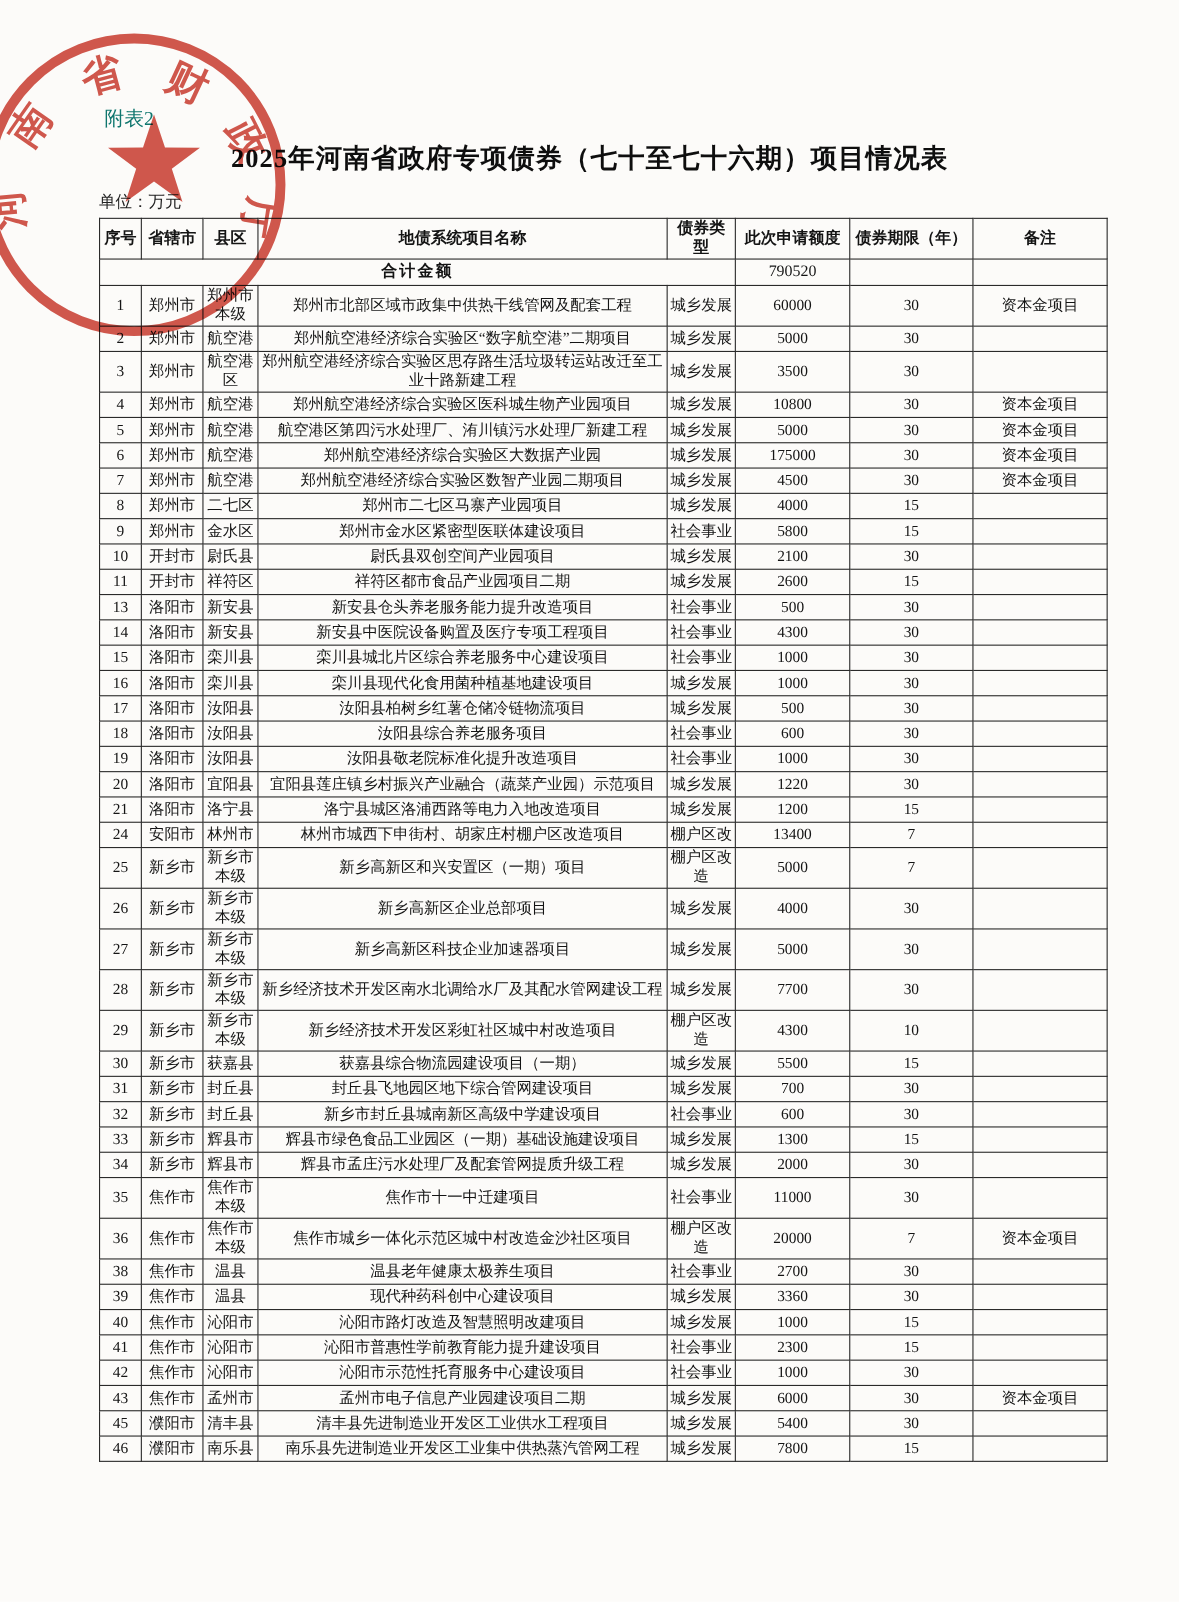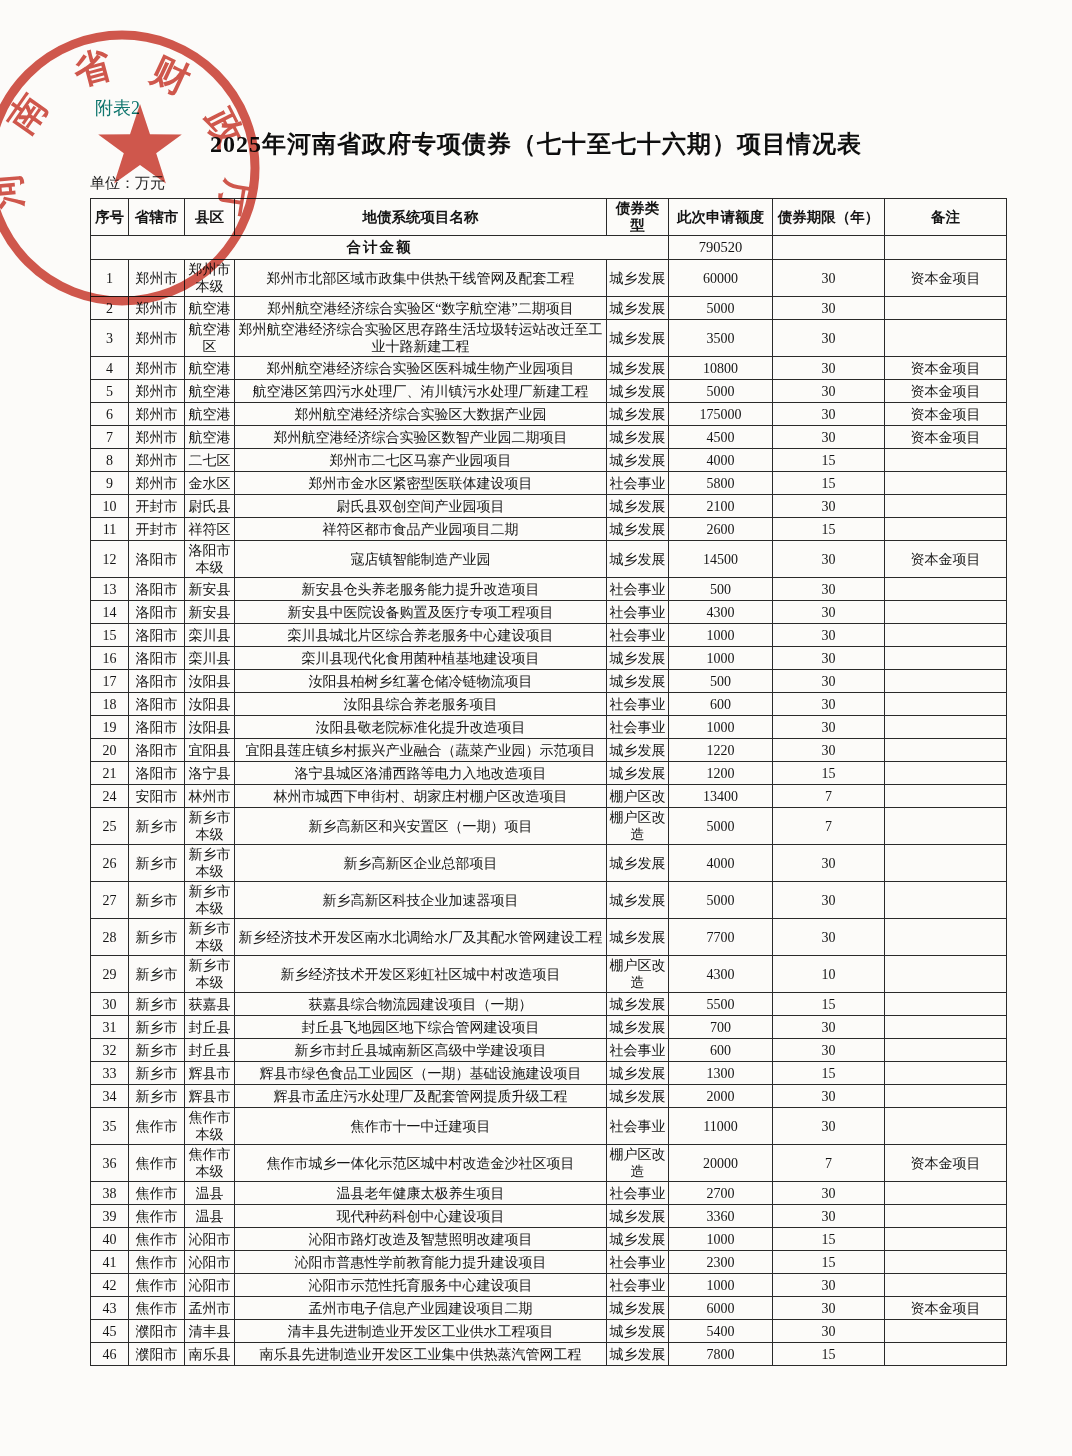--- a/index.html
+++ b/index.html
@@ -193,30 +193,20 @@
           <td>11</td>
           <td>开封市</td>
           <td>祥符区</td>
           <td>祥符区都市食品产业园项目二期</td>
           <td>城乡发展</td>
           <td>2600</td>
           <td>15</td>
           <td></td>
         </tr>
         <tr>
-          <td>12</td>
-          <td>洛阳市</td>
-          <td>洛阳市本级</td>
-          <td>寇店镇智能制造产业园</td>
-          <td>城乡发展</td>
-          <td>14500</td>
-          <td>30</td>
-          <td>资本金项目</td>
-        </tr>
-        <tr>
           <td>13</td>
           <td>洛阳市</td>
           <td>新安县</td>
           <td>新安县仓头养老服务能力提升改造项目</td>
           <td>社会事业</td>
           <td>500</td>
           <td>30</td>
           <td></td>
         </tr>
         <tr>

